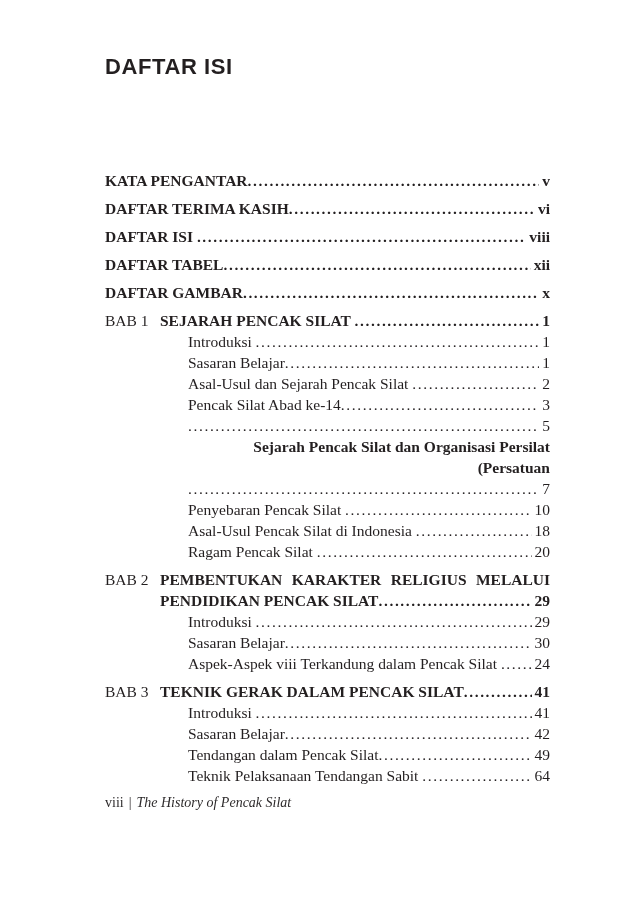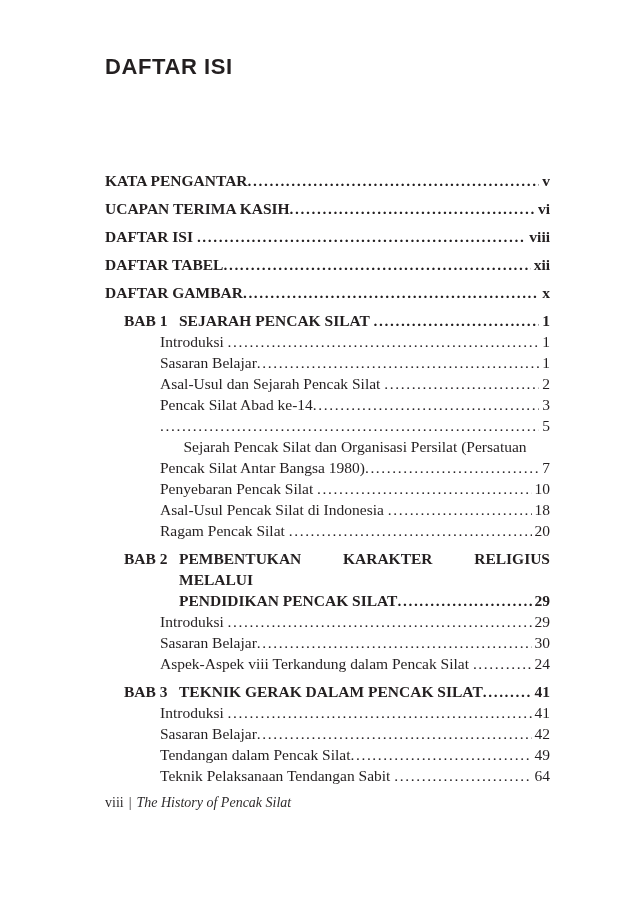--- a/index.html
+++ b/index.html
@@ -27,25 +27,25 @@
   .bold{font-weight:700;}
   .toc-label{white-space:pre;}
   .leader{flex:1 1 auto;overflow:hidden;white-space:nowrap;min-width:8px;}
   .leader::after{
     content:"....................................................................................................................................................................";
     letter-spacing:1.6px;
   }
   .pagenum{white-space:pre;padding-left:3px;}
   .chapter{margin-bottom:7px;}
   .chapter-head{display:flex;}
-  .chap-num{width:55px;flex:0 0 55px;font-weight:700;white-space:pre;margin-left:19px;}
+  .chap-num{width:55px;flex:0 0 55px;font-weight:400;white-space:pre;}
   .chap-title{flex:1 1 auto;min-width:0;}
   .jline{text-align:justify;text-align-last:justify;font-weight:700;}
-  .entries{margin-left:55px;}
-  .plain{text-align:center;}
+  .entries{margin-left:83px;}
+  .plain{text-align:right;font-weight:bold;}
   .footer{
     margin-top:0;
     font-size:14px;line-height:20px;color:var(--footer-color);
     display:flex;align-items:baseline;column-gap:5px;
   }
   .footer .italic{font-style:italic;}
 </style>
 </head>
 <body>
 
@@ -53,21 +53,21 @@
   <h1 class="page-title">DAFTAR ISI</h1>
 
   <div class="toc">
     <div id="front-matter">
         <div class="toc-row bold front-row">
           <span class="toc-label">KATA PENGANTAR</span>
           <span class="leader"></span>
           <span class="pagenum">v</span>
         </div>
         <div class="toc-row bold front-row">
-          <span class="toc-label">UCAPAN TERIMA KASIH</span>
+          <span class="toc-label">DAFTAR TERIMA KASIH</span>
           <span class="leader"></span>
           <span class="pagenum">vi</span>
         </div>
         <div class="toc-row bold front-row">
           <span class="toc-label">DAFTAR ISI </span>
           <span class="leader"></span>
           <span class="pagenum">viii</span>
         </div>
         <div class="toc-row bold front-row">
           <span class="toc-label">DAFTAR TABEL</span>
@@ -123,21 +123,20 @@
             </div>
             <div class="entry">
               <div class="toc-row">
                 <span class="leader"></span>
                 <span class="pagenum">5</span>
               </div>
             </div>
             <div class="entry">
               <div class="plain">Sejarah Pencak Silat dan Organisasi Persilat (Persatuan</div>
               <div class="toc-row">
-                <span class="toc-label">Pencak Silat Antar Bangsa 1980)</span>
                 <span class="leader"></span>
                 <span class="pagenum">7</span>
               </div>
             </div>
             <div class="entry">
               <div class="toc-row">
                 <span class="toc-label">Penyebaran Pencak Silat </span>
                 <span class="leader"></span>
                 <span class="pagenum">10</span>
               </div>

